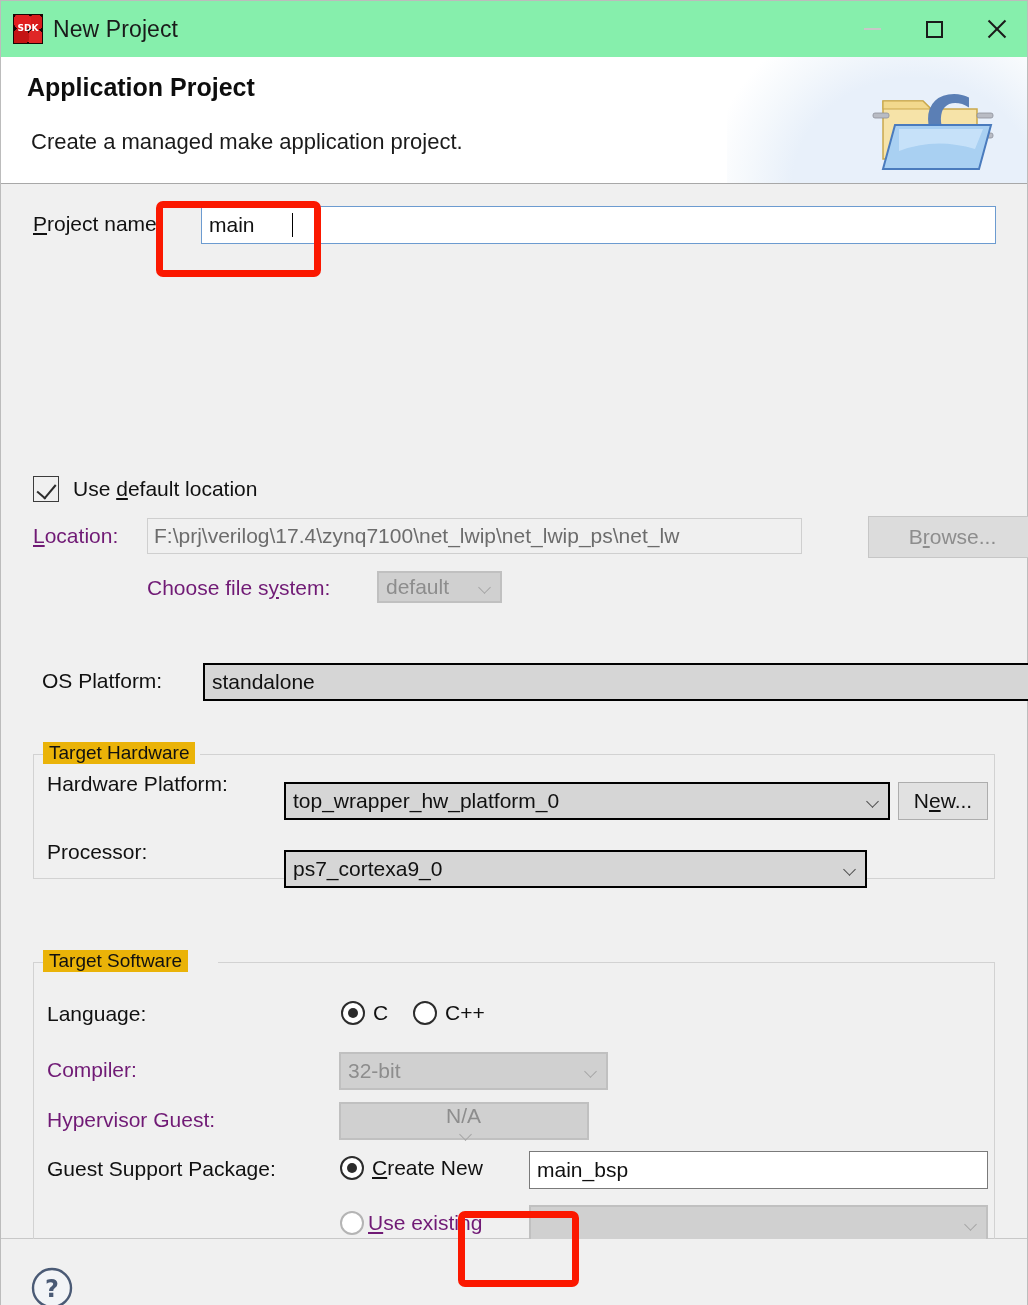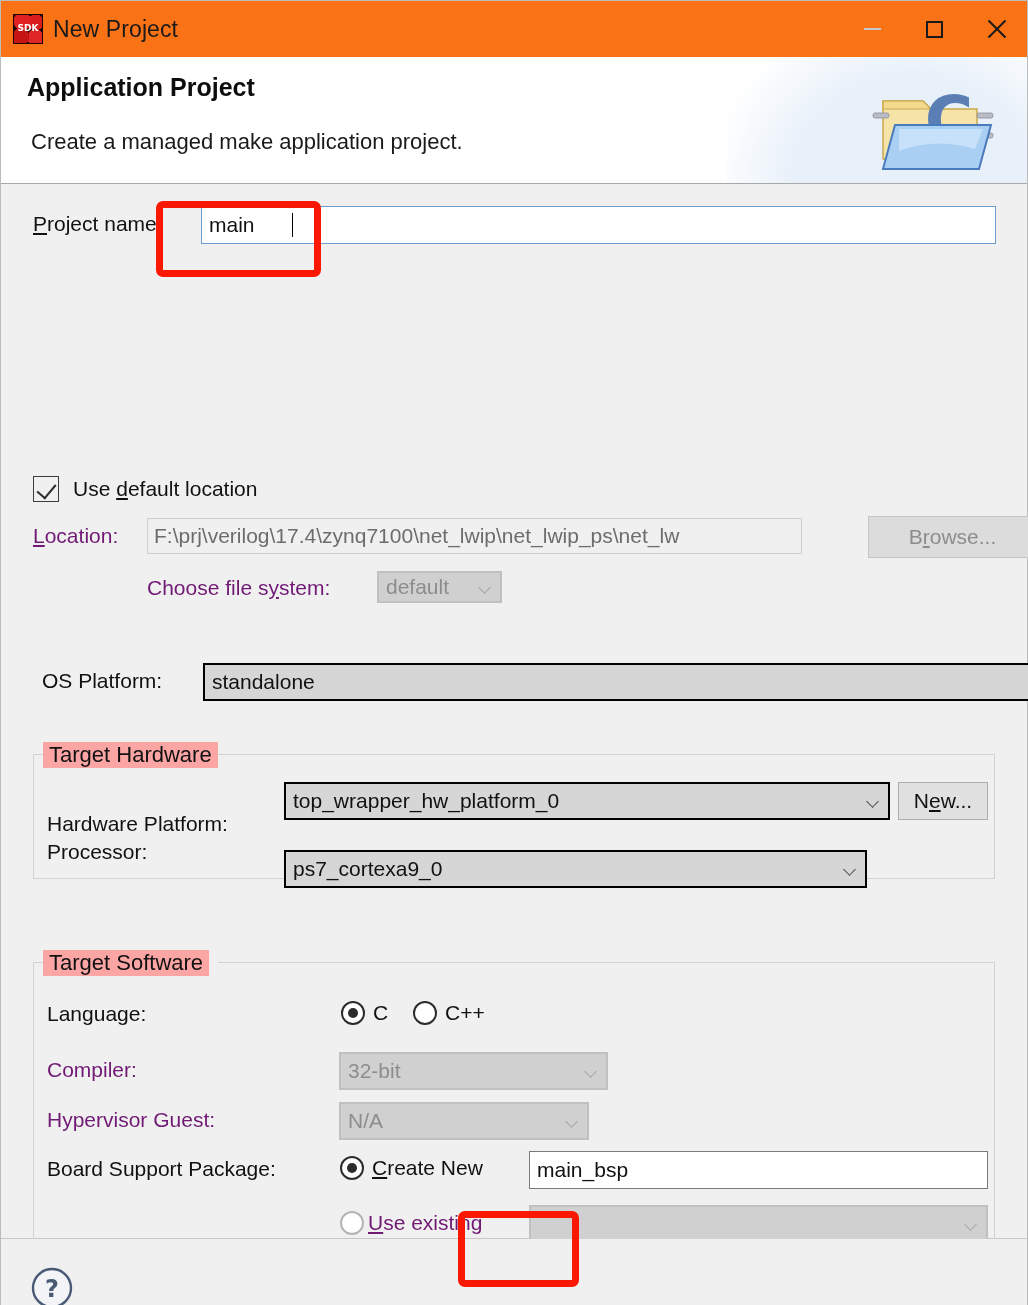--- a/index.html
+++ b/index.html
@@ -14,21 +14,21 @@
     position: relative;
     width: 1028px; height: 1305px;
     background: #f0f0f0;
     border: 1px solid #bcbcbc;
   }
 
   
   .titlebar {
     position: relative;
     height: 56px;
-    background: #f97316;
+    background: #86efac;
     display: flex;
     align-items: center;
   }
   .sdk-icon {
     width: 30px; height: 30px;
     margin-left: 12px;
     background: #1a0505;
     position: relative;
     overflow: hidden;
     flex: none;
@@ -222,22 +222,22 @@
   .groupbox .gb-top-l {
     position: absolute; left: -1px; top: 0; width: 14px;
     border-top: 1px solid #d2d2d2;
   }
   .groupbox .gb-top-r {
     position: absolute; top: 0; right: -1px;
     border-top: 1px solid #d2d2d2;
   }
   .gb-title {
     position: absolute;
-    font-size: 22px; color: #111111;
-    background: #fca5a5;
+    font-size: 19px; color: #111111;
+    background: #eab308;
     padding: 0 6px;
     white-space: nowrap;
   }
 
   
   .footer {
     position: relative;
     height: 87px;
     background: #f0f0f0;
   }
@@ -339,21 +339,21 @@
       <span>standalone</span>
       <span class="chev"></span>
     </div>
 
     <div class="groupbox" style="left:32px; top:570px; width:962px; height:125px;">
       <div class="gb-top-l" style="width:10px;"></div>
       <div class="gb-top-r" style="width:795px;"></div>
     </div>
     <div class="gb-title" style="left:42px; top:558px;">Target Hardware</div>
 
-    <div class="row" style="left:46px; top:628px;">
+    <div class="row" style="left:46px; top:588px;">
       <span class="lbl">Hardware Platform:</span>
     </div>
     <div class="combo" style="position:absolute; left:283px; top:598px; width:606px;">
       <span>top_wrapper_hw_platform_0</span>
       <span class="chev"></span>
     </div>
     <div class="btn" style="position:absolute; left:897px; top:598px; width:90px; height:38px;">
       <span>N<u class="mn">e</u>w...</span>
     </div>
 
@@ -387,27 +387,27 @@
       <span class="lbl dim">Compiler:</span>
     </div>
     <div class="combo dis" style="position:absolute; left:338px; top:868px; width:269px;">
       <span>32-bit</span>
       <span class="chev dis"></span>
     </div>
 
     <div class="row" style="left:46px; top:924px;">
       <span class="lbl dim">Hypervisor Guest:</span>
     </div>
-    <div class="combo dis" style="position:absolute; left:338px; top:918px; width:250px;">
+    <div class="combo dis" style="position:absolute; left:338px; top:918px; width:250px;flex-direction:column;">
       <span>N/A</span>
       <span class="chev dis"></span>
     </div>
 
     <div class="row" style="left:46px; top:973px;">
-      <span class="lbl">Board Support Package:</span>
+      <span class="lbl">Guest Support Package:</span>
     </div>
     <div class="row" style="left:339px; top:972px;">
       <span class="radio sel"></span>
       <span class="lbl" style="margin-left:8px;"><u class="mn">C</u>reate New</span>
     </div>
     <div class="textfield plain" style="position:absolute; left:528px; top:967px; width:459px;">
       <span>main_bsp</span>
     </div>
 
     <div class="row" style="left:339px; top:1027px;">

